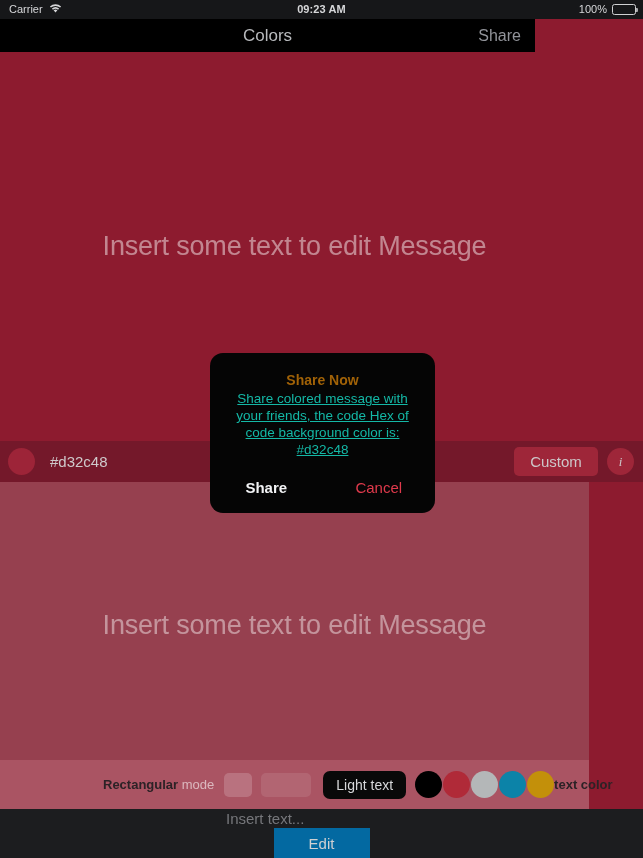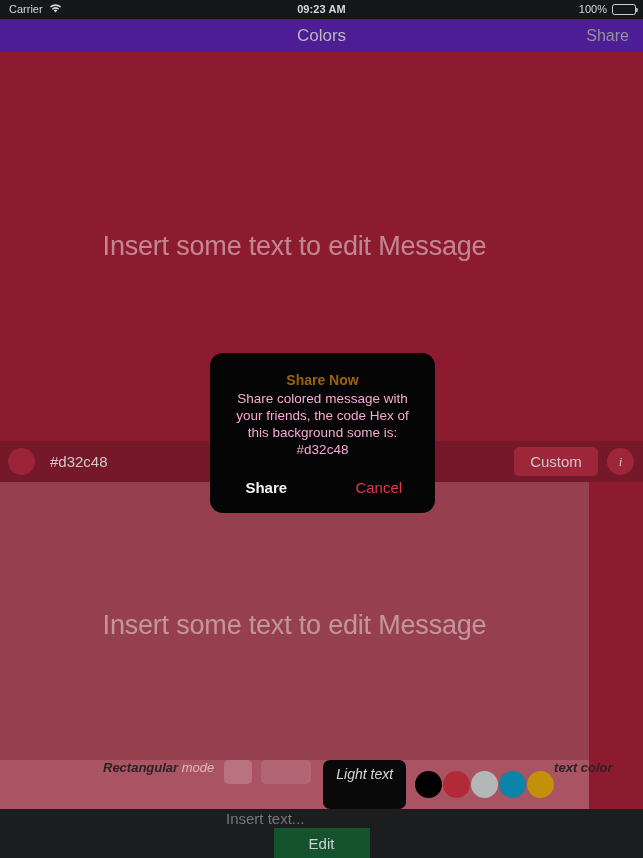--- a/index.html
+++ b/index.html
@@ -77,23 +77,23 @@
     width: 100%;
     height: 100%;
     background: #dedfe1;
     border-radius: 1px;
   }
 
   
   .navbar {
     position: absolute;
     top: 19px; left: 0;
-    width: 643px;
+    width: 535px;
     height: 33px;
-    background: #4c1d95;
+    background: #000000;
     z-index: 39;
   }
   .nav-title {
     position: absolute;
     left: 0; right: 0;
     top: 7px;
     text-align: center;
     color: #b8babd;
     font-size: 17px;
   }
@@ -190,22 +190,22 @@
 
   
   .toolbar {
     position: absolute;
     left: 0;
     top: 760px;
     width: 589px;
     height: 49px;
     background: #aa5463;
     display: flex;
+    align-items: center;
     z-index: 25;
-    font-style: italic;
   }
   .tb-mode {
     margin-left: 103px;
     font-size: 13px;
     white-space: nowrap;
   }
   .tb-mode .bold {
     font-weight: bold;
     color: #2c2226;
   }
@@ -281,21 +281,21 @@
     outline: none;
     color: #d6d7d9;
     font-size: 15px;
     padding-left: 10px;
     font-family: "Liberation Sans", sans-serif;
   }
   .insert-input::placeholder { color: #76777b; }
   .edit-btn {
     width: 96px;
     height: 49px;
-    background: #14532d;
+    background: #0369a1;
     color: #cfd0d2;
     font-size: 15px;
     display: flex;
     align-items: center;
     justify-content: center;
     border: none;
     font-family: "Liberation Sans", sans-serif;
   }
 
   
@@ -311,24 +311,25 @@
     overflow: hidden;
     text-align: center;
   }
   .dlg-title {
     color: #a16207;
     font-size: 14px;
     font-weight: bold;
     padding-top: 19px;
   }
   .dlg-body {
-    color: #f9a8d4;
+    color: #14b8a6;
     font-size: 13.5px;
     line-height: 17px;
     padding: 2px 16px 0 16px;
+    text-decoration: underline;
   }
   .dlg-actions {
     display: flex;
     margin-top: 20px;
     margin-bottom: 16px;
   }
   .dlg-btn {
     flex: 1;
     font-size: 15px;
     background: transparent;
@@ -408,21 +409,21 @@
   <div class="inputbar">
     <input class="insert-input" type="text" placeholder="Insert text..." style="">
     <div class="edit-btn">Edit</div>
   </div>
 
   <div class="dialog">
     <div class="dlg-title">Share Now</div>
     <div class="dlg-body">
       <div>Share colored message with</div>
       <div>your friends, the code Hex of</div>
-      <div>this background some is:</div>
+      <div>code background color is:</div>
       <div>#d32c48</div>
     </div>
     <div class="dlg-actions">
       <button class="dlg-btn dlg-share">Share</button>
       <button class="dlg-btn dlg-cancel">Cancel</button>
     </div>
   </div>
 
 </div>
 

